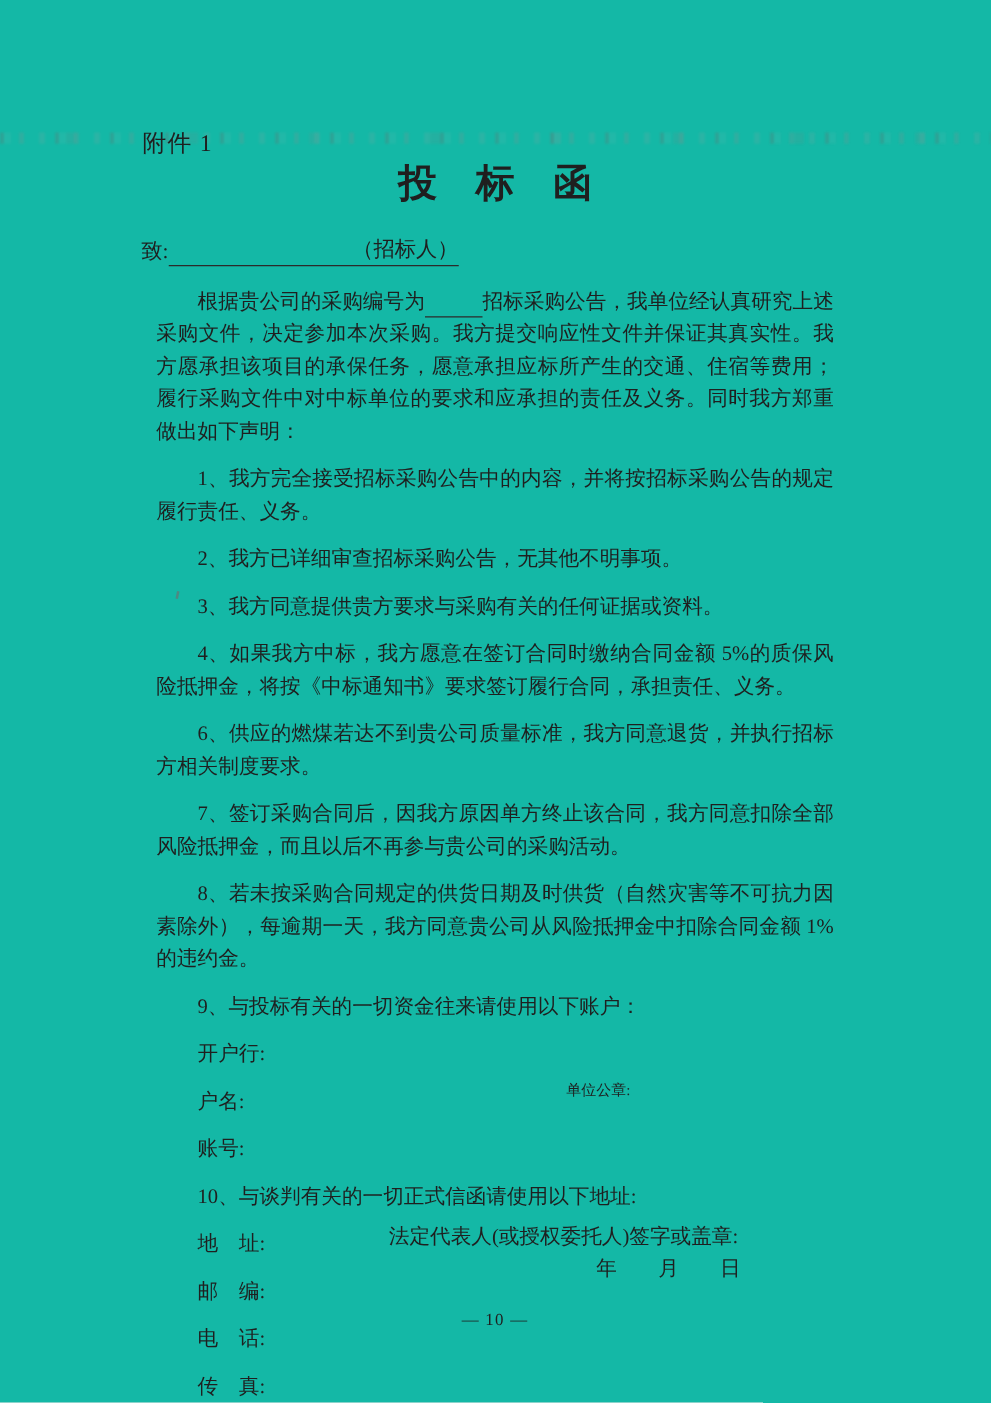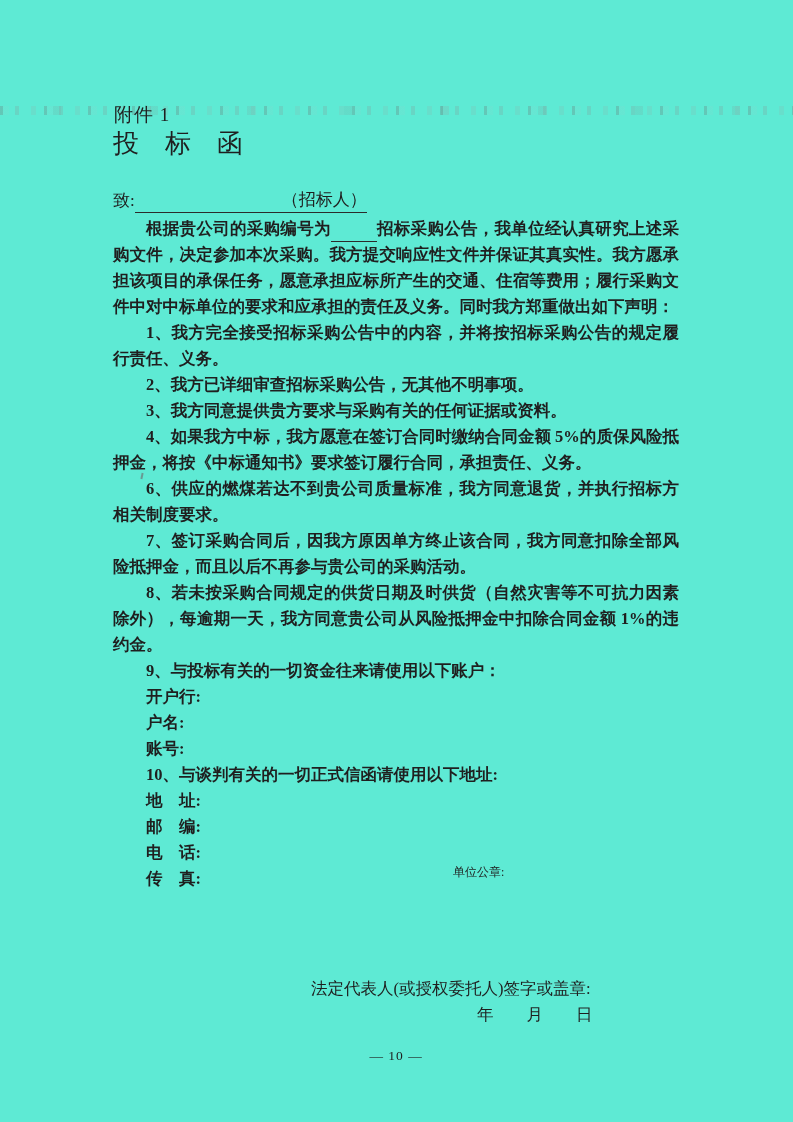--- a/index.html
+++ b/index.html
@@ -1,21 +1,21 @@
 <!DOCTYPE html>
 <html><head>
 <meta charset="utf-8">
 <style>
   html,body { margin:0; padding:0; background:#e8e8e8; }
   .page {
     position: relative;
     width: 793px;
     height: 1122px;
     margin: 0 auto;
-    background: #5eead4;
+    background: #14b8a6;
     overflow: hidden;
     font-family: "Liberation Serif", "DejaVu Serif", serif;
     color: #1f1f1f;
   }
 
   
   .noise-band {
     position: absolute;
     left: 0; top: 106px;
     width: 793px; height: 9px;
@@ -48,22 +48,23 @@
     position: absolute;
     left: 114px; top: 102px;
     font-size: 19px;
     letter-spacing: 1px;
   }
 
   .title {
     position: absolute;
     left: 113px; top: 126px;
     width: 566px;
-    font-size: 26px;
-    font-weight: normal;
+    text-align: center;
+    font-size: 31px;
+    font-weight: bold;
   }
 
   .salutation {
     position: absolute;
     left: 113px; top: 188px;
     font-size: 17px;
     line-height: 24px;
   }
   .salutation .underlined {
     display: inline-block;
@@ -78,21 +79,21 @@
   }
 
   .doc-body {
     position: absolute;
     left: 113px; top: 216px;
     width: 566px;
     font-size: 16.5px;
     line-height: 26px;
     text-align: justify;
   }
-  .doc-body p { margin: 0; text-indent: 2em; font-weight: bold; }
+  .doc-body p { margin: 12px; text-indent: 2em; }
   .inline-blank {
     display: inline-block;
     width: 46px;
     height: 17px;
     border-bottom: 1.3px solid #2b2b2b;
     vertical-align: bottom;
   }
 
   .seal-label {
     position: absolute;

